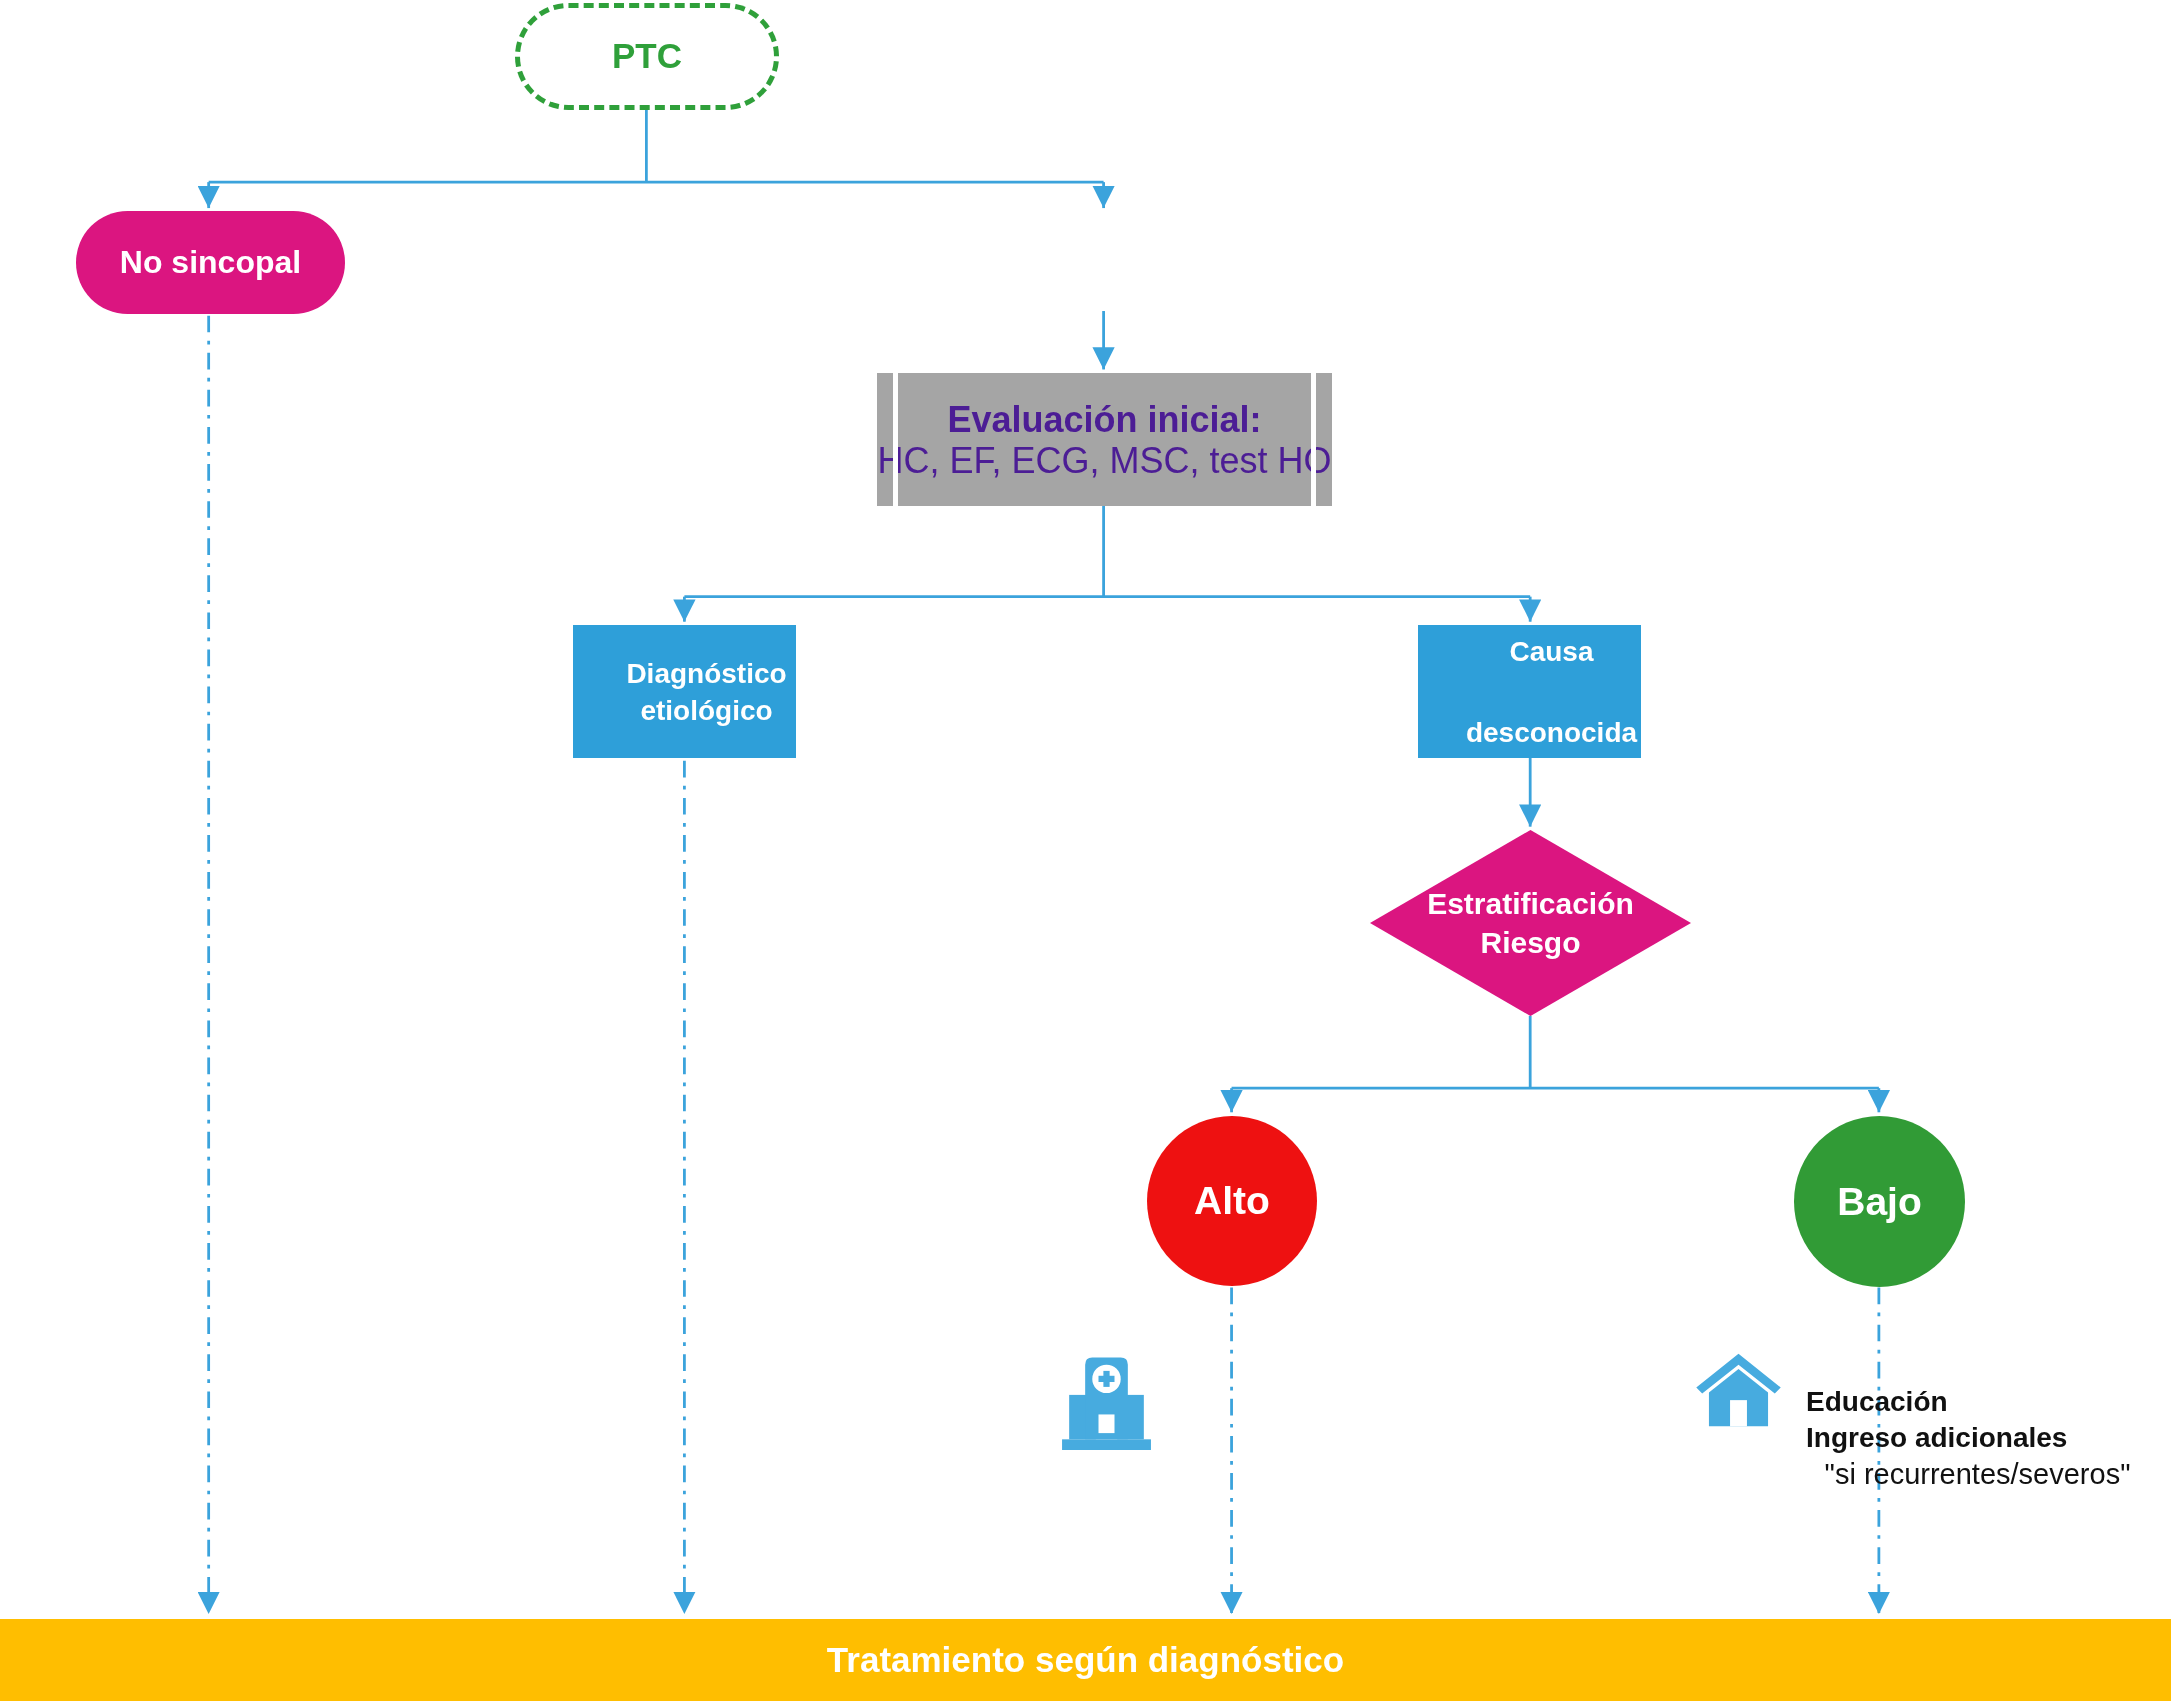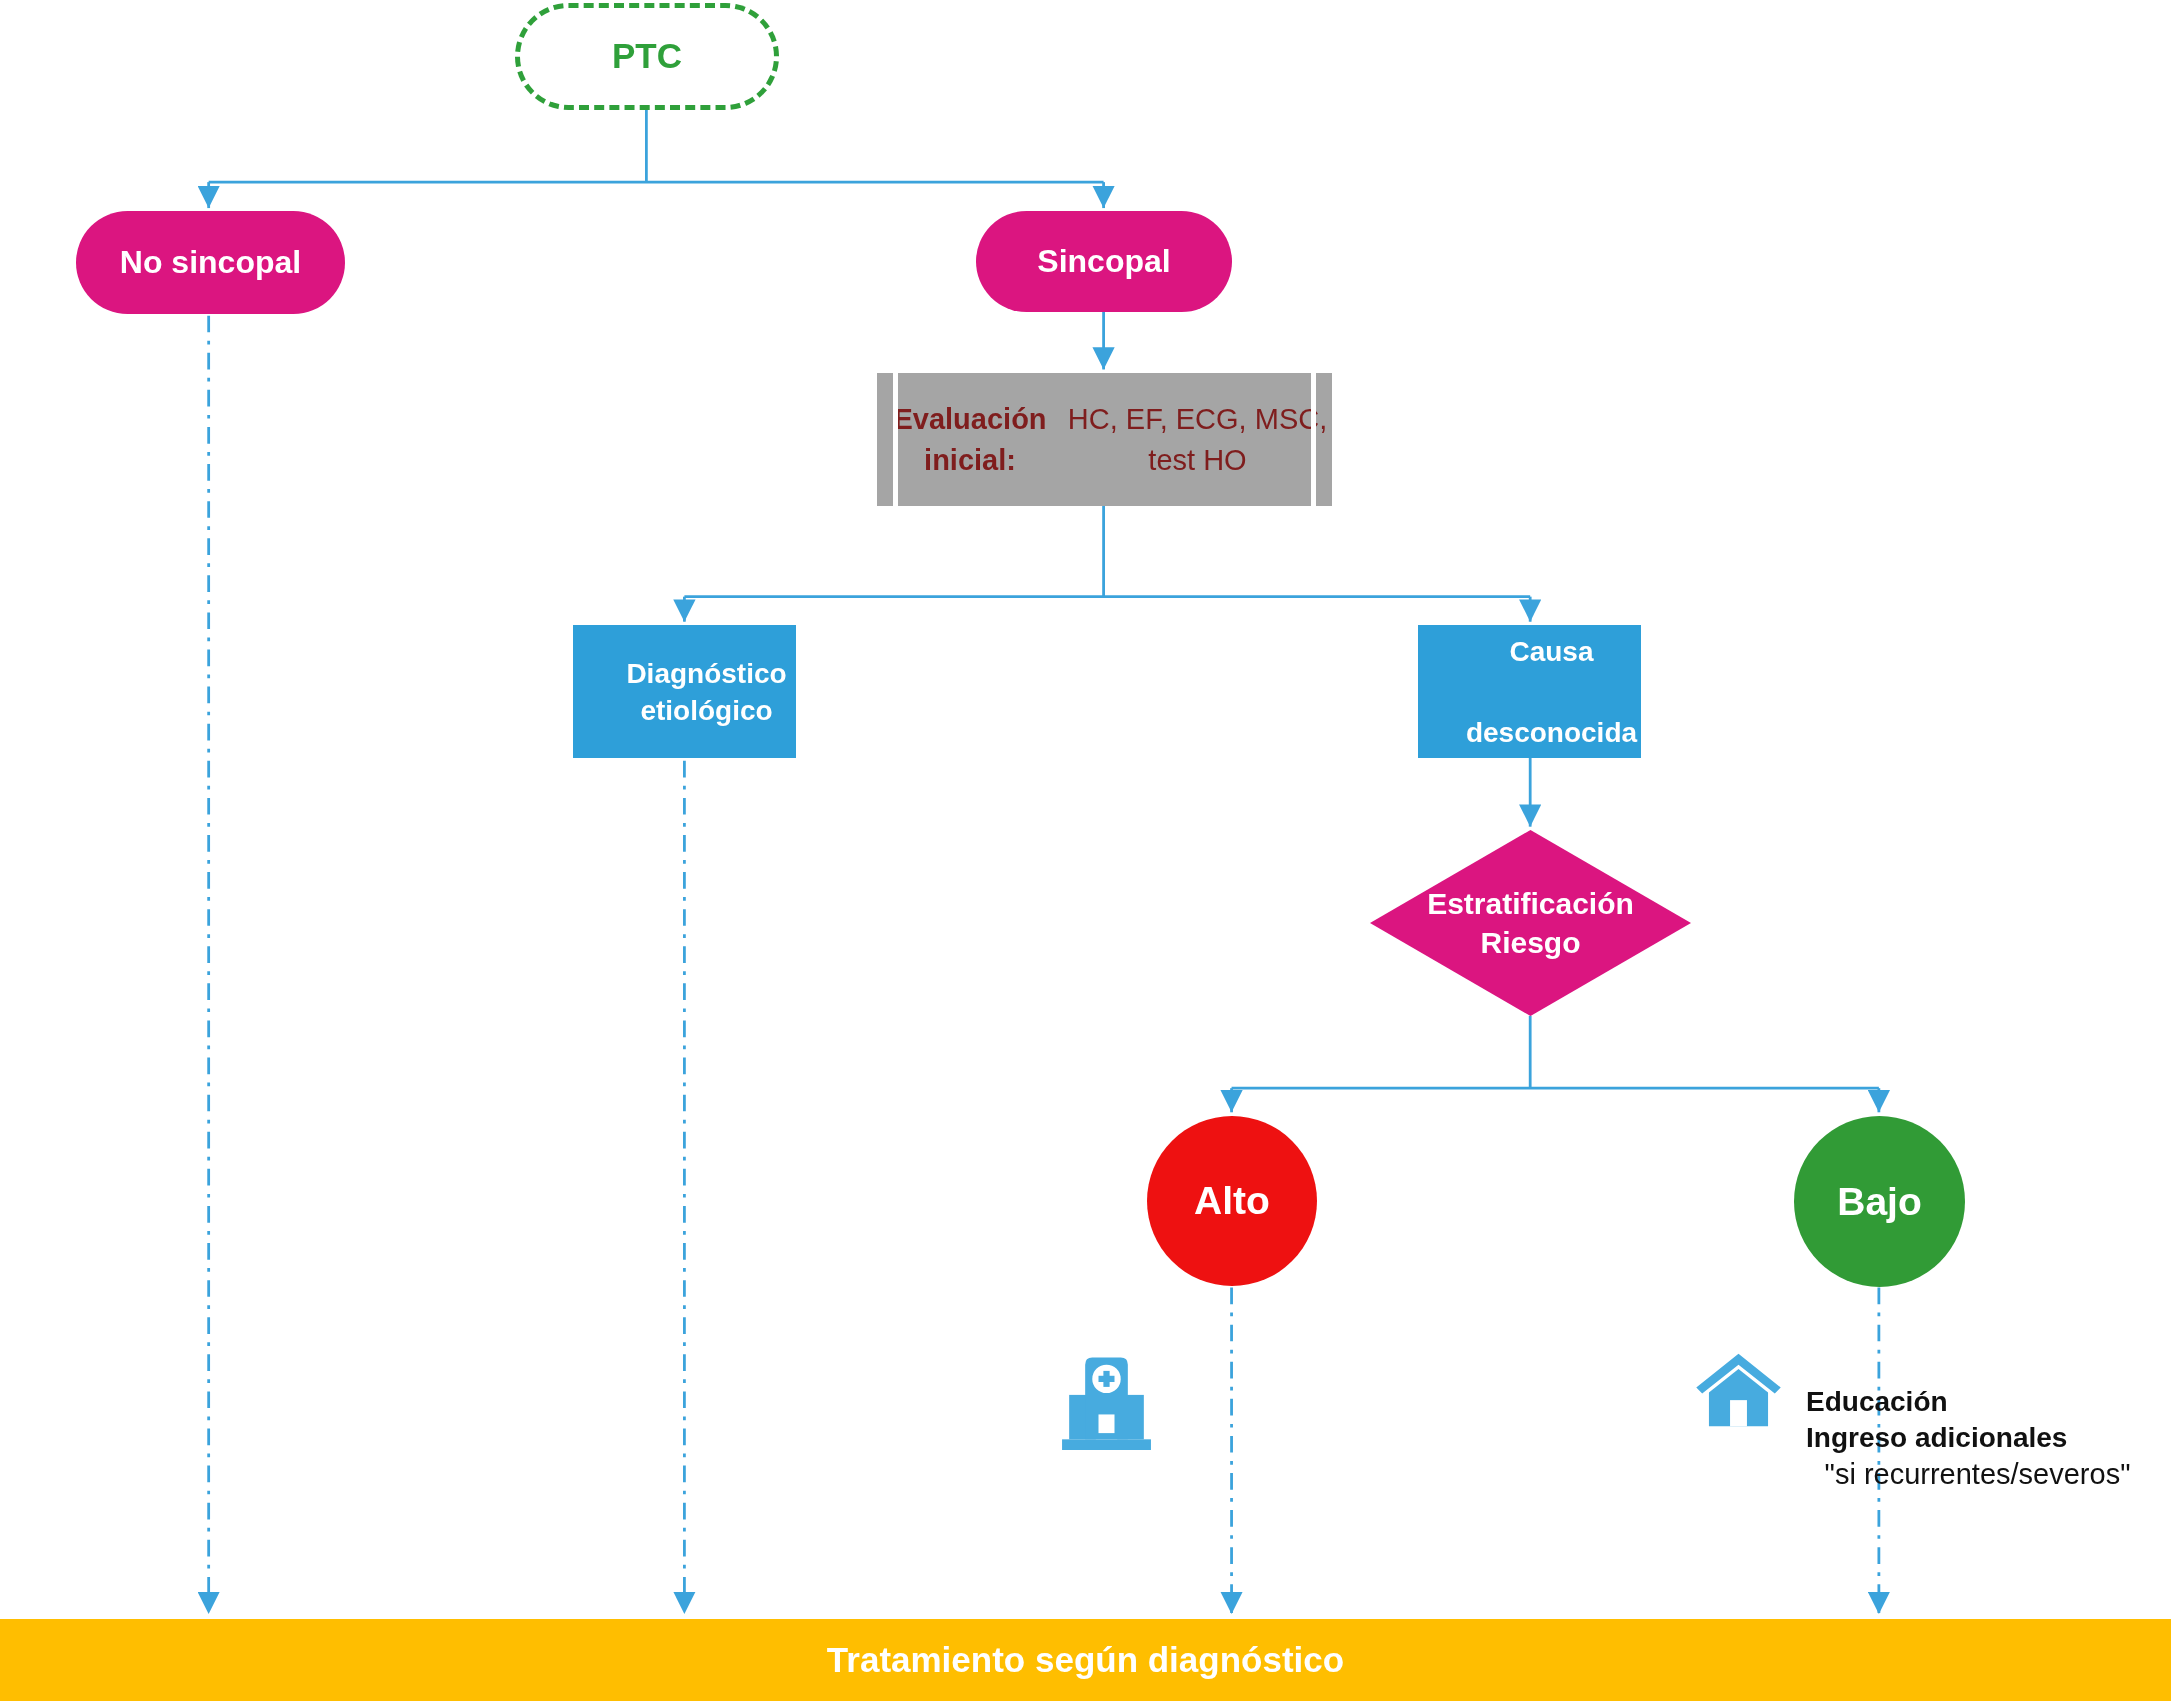--- a/index.html
+++ b/index.html
@@ -3,21 +3,21 @@
 <meta charset="utf-8">
 <style>
   html,body{margin:0;padding:0;background:#ffffff;}
   body{width:2171px;height:1708px;position:relative;font-family:"Liberation Sans",sans-serif;}
   #canvas{position:absolute;left:0;top:0;width:2171px;height:1708px;background:#fff;overflow:hidden;}
   #connectors{position:absolute;left:0;top:0;z-index:1;}
   .node{position:absolute;z-index:2;display:flex;align-items:center;justify-content:center;
         text-align:center;box-sizing:border-box;}
   .pill{background:#DB1580;border-radius:56px;color:#fff;font-weight:bold;font-size:32px;}
   .start{border:5.6px dashed #2FA03A;border-radius:58px;color:#2FA03A;font-weight:bold;font-size:35px;background:#fff;}
-  .grayproc{background:#A5A5A5;color:#7f1d1d;flex-direction:row;line-height:41px;font-size:29px;}
+  .grayproc{background:#A5A5A5;color:#4c1d95;flex-direction:column;line-height:41px;font-size:36px;}
   .grayproc .bar{position:absolute;top:0;bottom:0;width:4.6px;background:#fff;}
   .grayproc .bar.left{left:16px;} .grayproc .bar.right{right:16px;}
   .blueproc{background:#2E9FD9;color:#fff;font-weight:bold;font-size:28px;line-height:37px;flex-direction:column;padding-left:44px;}
   .diamond{background:#DB1580;color:#fff;font-weight:bold;font-size:30px;line-height:39px;flex-direction:column;
            clip-path:polygon(50% 0,100% 50%,50% 100%,0 50%);}
   .circle{border-radius:50%;color:#fff;font-weight:bold;font-size:39px;}
   .circle.alto{background:#EE1111;}
   .circle.bajo{background:#319B36;}
   .footerbar{position:absolute;z-index:2;left:0;top:1619px;width:2171px;height:82px;background:#FFBE00;
              display:flex;align-items:center;justify-content:center;color:#fff;font-weight:bold;font-size:35px;}
@@ -69,23 +69,20 @@
   </svg>
 
   <div class="node start" style="left:515px;top:2.8px;width:264px;height:107px;">
     <span>PTC</span>
   </div>
 
   <div class="node pill" style="left:76px;top:211px;width:269px;height:103px;">
     <span>No sincopal</span>
   </div>
 
-  <div class="node pill" style="left:976px;top:211px;width:256px;height:101px;">
-    <span>Sincopal</span>
-  </div>
 
   <div class="node grayproc" style="left:877px;top:373px;width:455px;height:133px;">
     <div class="bar left"></div>
     <div class="bar right"></div>
     <div class="t-bold">Evaluación inicial:</div>
     <div class="t-reg">HC, EF, ECG, MSC, test HO</div>
   </div>
 
   <div class="node blueproc" style="left:573px;top:625px;width:223px;height:133px;">
     <div>Diagnóstico</div>

